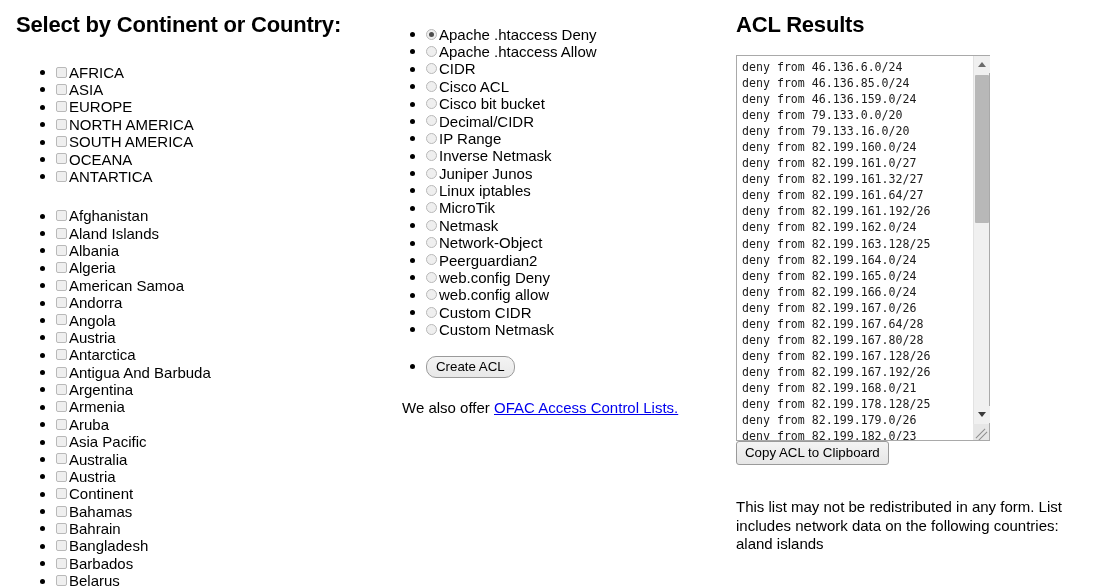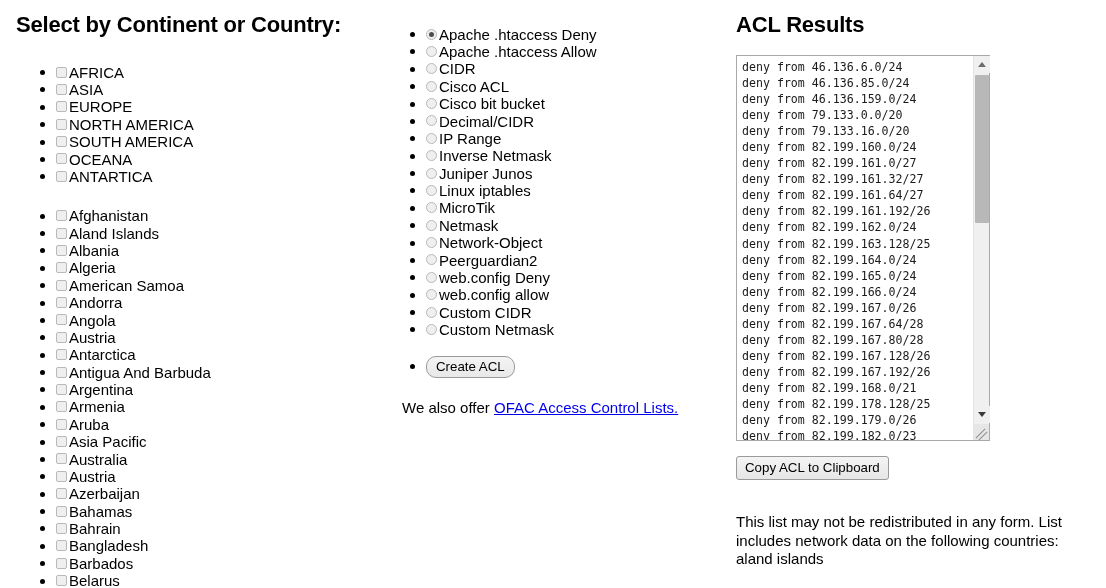--- a/index.html
+++ b/index.html
@@ -215,21 +215,21 @@
     content: "";
     position: absolute;
     background: #8d8d8d;
     width: 13px;
     height: 1px;
     transform: rotate(-45deg);
   }
   .sb-corner::before { left: 1px; top: 9px; }
   .sb-corner::after  { left: 3px; top: 12px; }
 
-  .copy-wrap { margin-top: 15px; }
+  .copy-wrap { }
   button.copy-btn {
     font-family: "Liberation Sans", sans-serif;
     font-size: 13.3px;
     color: #000;
     background: linear-gradient(to bottom, #f4f4f4 0%, #e6e6e6 100%);
     border: 1px solid #9a9a9a;
     border-radius: 3px;
     padding: 3px 8px 4px 8px;
     cursor: pointer;
   }
@@ -271,21 +271,21 @@
         <li><span class="cb"></span><span class="lbl">Angola</span></li>
         <li><span class="cb"></span><span class="lbl">Austria</span></li>
         <li><span class="cb"></span><span class="lbl">Antarctica</span></li>
         <li><span class="cb"></span><span class="lbl">Antigua And Barbuda</span></li>
         <li><span class="cb"></span><span class="lbl">Argentina</span></li>
         <li><span class="cb"></span><span class="lbl">Armenia</span></li>
         <li><span class="cb"></span><span class="lbl">Aruba</span></li>
         <li><span class="cb"></span><span class="lbl">Asia Pacific</span></li>
         <li><span class="cb"></span><span class="lbl">Australia</span></li>
         <li><span class="cb"></span><span class="lbl">Austria</span></li>
-        <li><span class="cb"></span><span class="lbl">Azerbaijan</span></li>
+        <li><span class="cb"></span><span class="lbl">Continent</span></li>
         <li><span class="cb"></span><span class="lbl">Bahamas</span></li>
         <li><span class="cb"></span><span class="lbl">Bahrain</span></li>
         <li><span class="cb"></span><span class="lbl">Bangladesh</span></li>
         <li><span class="cb"></span><span class="lbl">Barbados</span></li>
         <li><span class="cb"></span><span class="lbl">Belarus</span></li>
         <li><span class="cb"></span><span class="lbl">Belgium</span></li>
       </ul>
   </div>
 
   <div class="col col-format">

